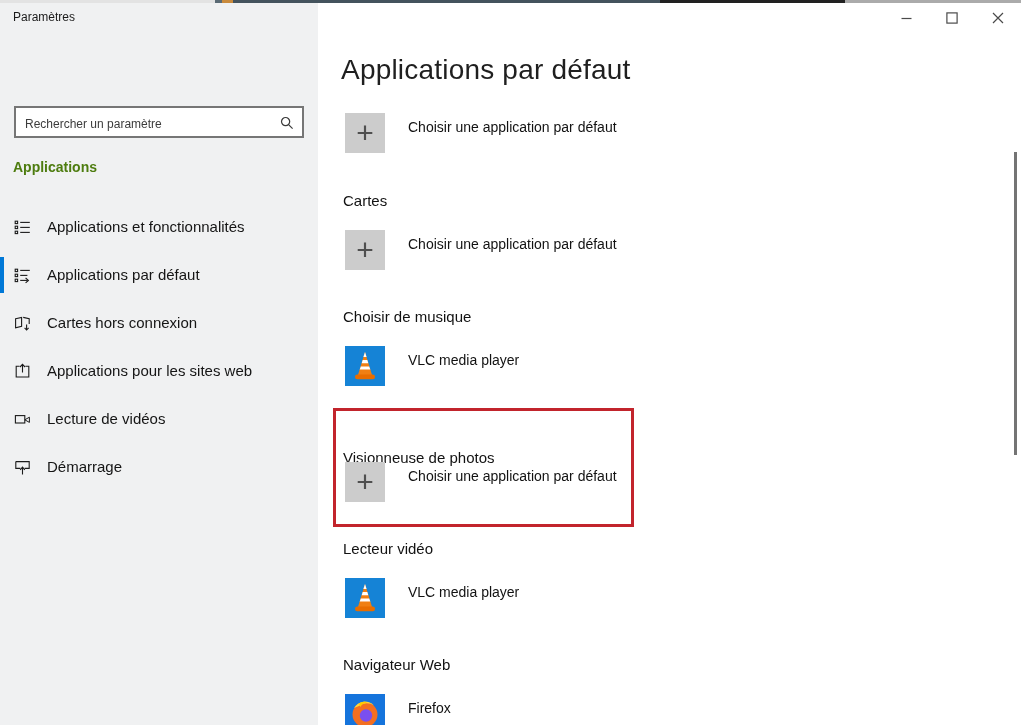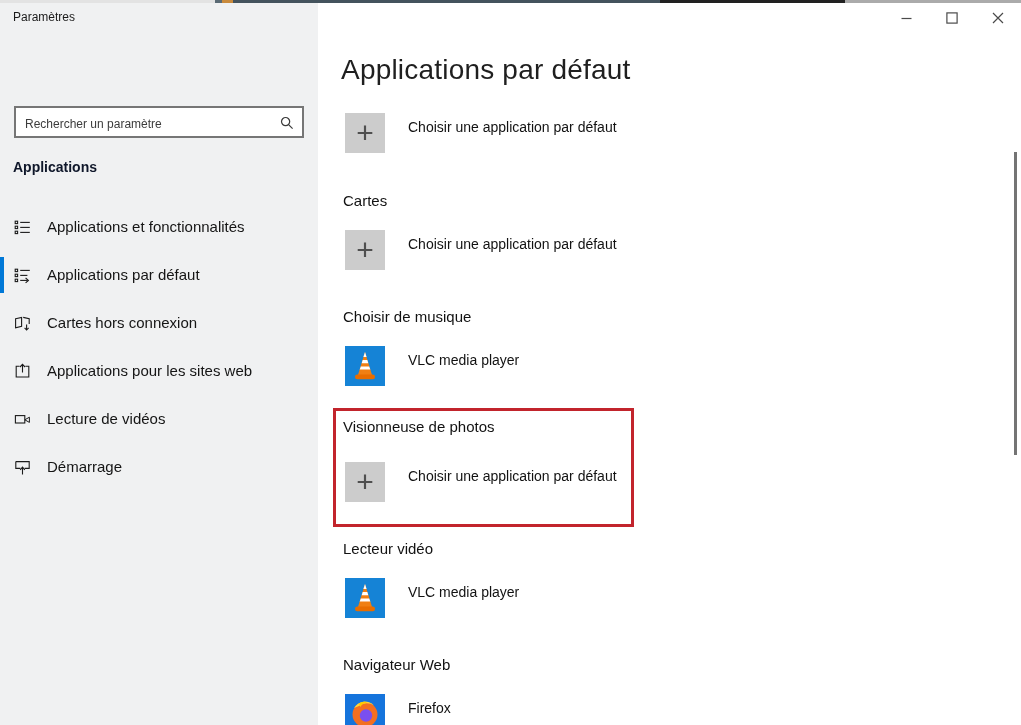--- a/index.html
+++ b/index.html
@@ -24,21 +24,21 @@
     position:absolute;left:14px;top:106px;width:290px;height:32px;box-sizing:border-box;
     border:2px solid #767676;background:#fff;
   }
   .search-box input{
     position:absolute;left:0;top:0;width:100%;height:100%;border:none;outline:none;
     box-sizing:border-box;padding:3px 30px 0 9px;font-size:12px;
     font-family:"Liberation Sans","DejaVu Sans",sans-serif;color:#1b1b1b;background:transparent;
   }
   .search-box input::placeholder{color:#3c3c3c;opacity:1;}
   .search-box .mag{position:absolute;right:7px;top:7px;width:16px;height:16px;}
-  .section-header{position:absolute;left:13px;top:159px;font-size:14px;font-weight:bold;color:#0f172a;}
+  .section-header{position:absolute;left:13px;top:159px;font-size:14px;font-weight:bold;color:#4d7c0f;}
   .side-item{position:absolute;left:0;width:318px;height:36px;cursor:pointer;}
   .side-item .icon{position:absolute;left:14px;top:10px;width:17px;height:17px;}
   .side-item .lbl{position:absolute;left:47px;top:9px;font-size:15px;white-space:nowrap;}
   .side-item .accent{display:none;}
   .side-item.selected .accent{
     display:block;position:absolute;left:0;top:0;width:4px;height:36px;background:var(--accent,#0078d7);
   }
   .icon svg{display:block;width:100%;height:100%;}
 
   
@@ -221,21 +221,21 @@
         <polygon points="20,6 27.2,29.5 12.8,29.5" fill="#f07f13"></polygon>
         <polygon points="20,6 21.6,11 18.4,11" fill="#fff"></polygon>
         <polygon points="17.7,14 22.3,14 23.3,17.2 16.7,17.2" fill="#fff"></polygon>
         <polygon points="15.8,20.4 24.2,20.4 25.3,23.6 14.7,23.6" fill="#fff"></polygon>
         <rect x="10" y="28.6" width="20" height="4.6" rx="2.2" fill="#e86d00"></rect>
       </svg>
     </span>
     <span class="app-name">VLC media player</span>
   </div>
 
-  <div class="cat-label" style="top:417px;">Visionneuse de photos</div>
+  <div class="cat-label" style="top:448px;">Visionneuse de photos</div>
   <div class="app-row" style="top:462px;">
     <span class="tile plus-tile">+</span>
     <span class="app-name">Choisir une application par défaut</span>
   </div>
   <div class="highlight-box"></div>
 
   <div class="cat-label" style="top:539px;">Lecteur vidéo</div>
   <div class="app-row" style="top:578px;">
     <span class="tile">
       <svg viewBox="0 0 40 40">

